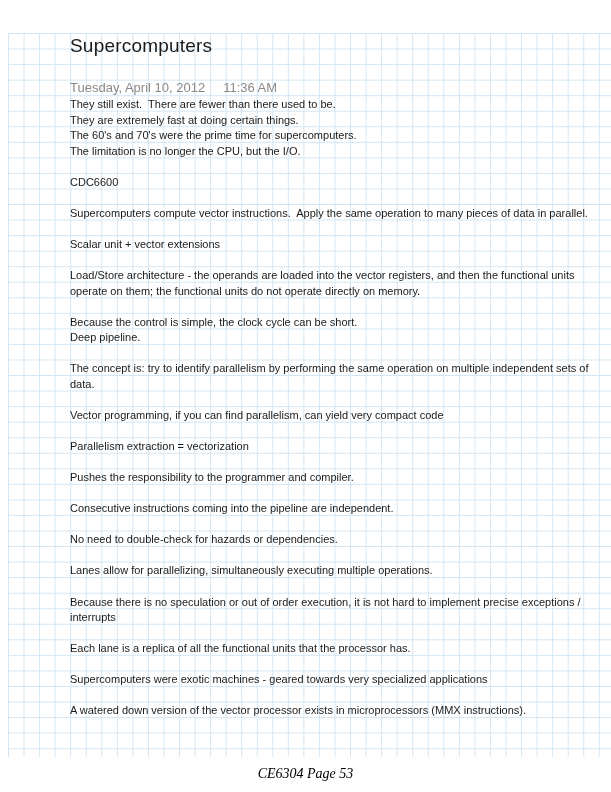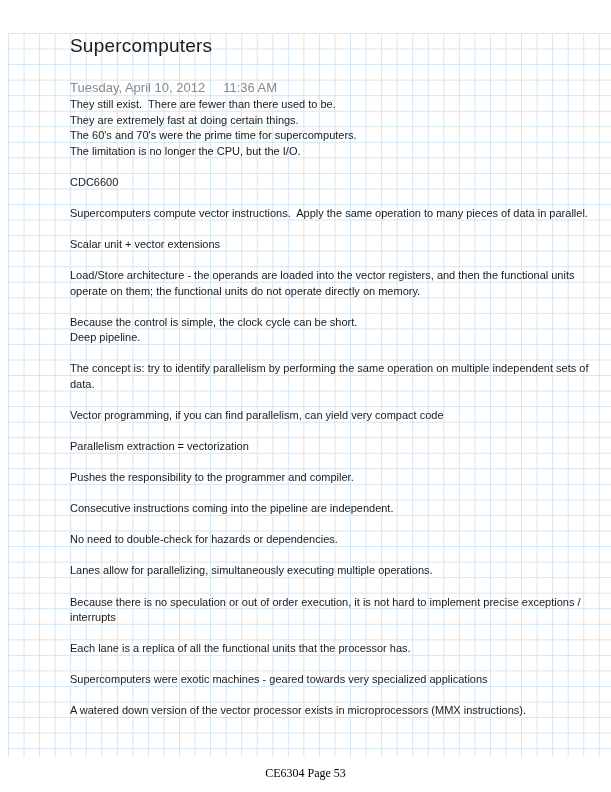--- a/index.html
+++ b/index.html
@@ -56,22 +56,23 @@
   }
   .para{
     white-space:pre-wrap;
     margin:0 0 15.55px 0;
   }
   .footer{
     position:absolute;
     left:0;right:0;top:766px;
     text-align:center;
     font-family:"Liberation Serif",serif;
-    font-size:12px;
+    font-size:14px;
     color:#000000;
+    font-style:italic;
   }
 </style>
 </head>
 <body>
 
 <div class="paper"></div>
 
 <div class="title">Supercomputers</div>
 
 <div class="meta">

